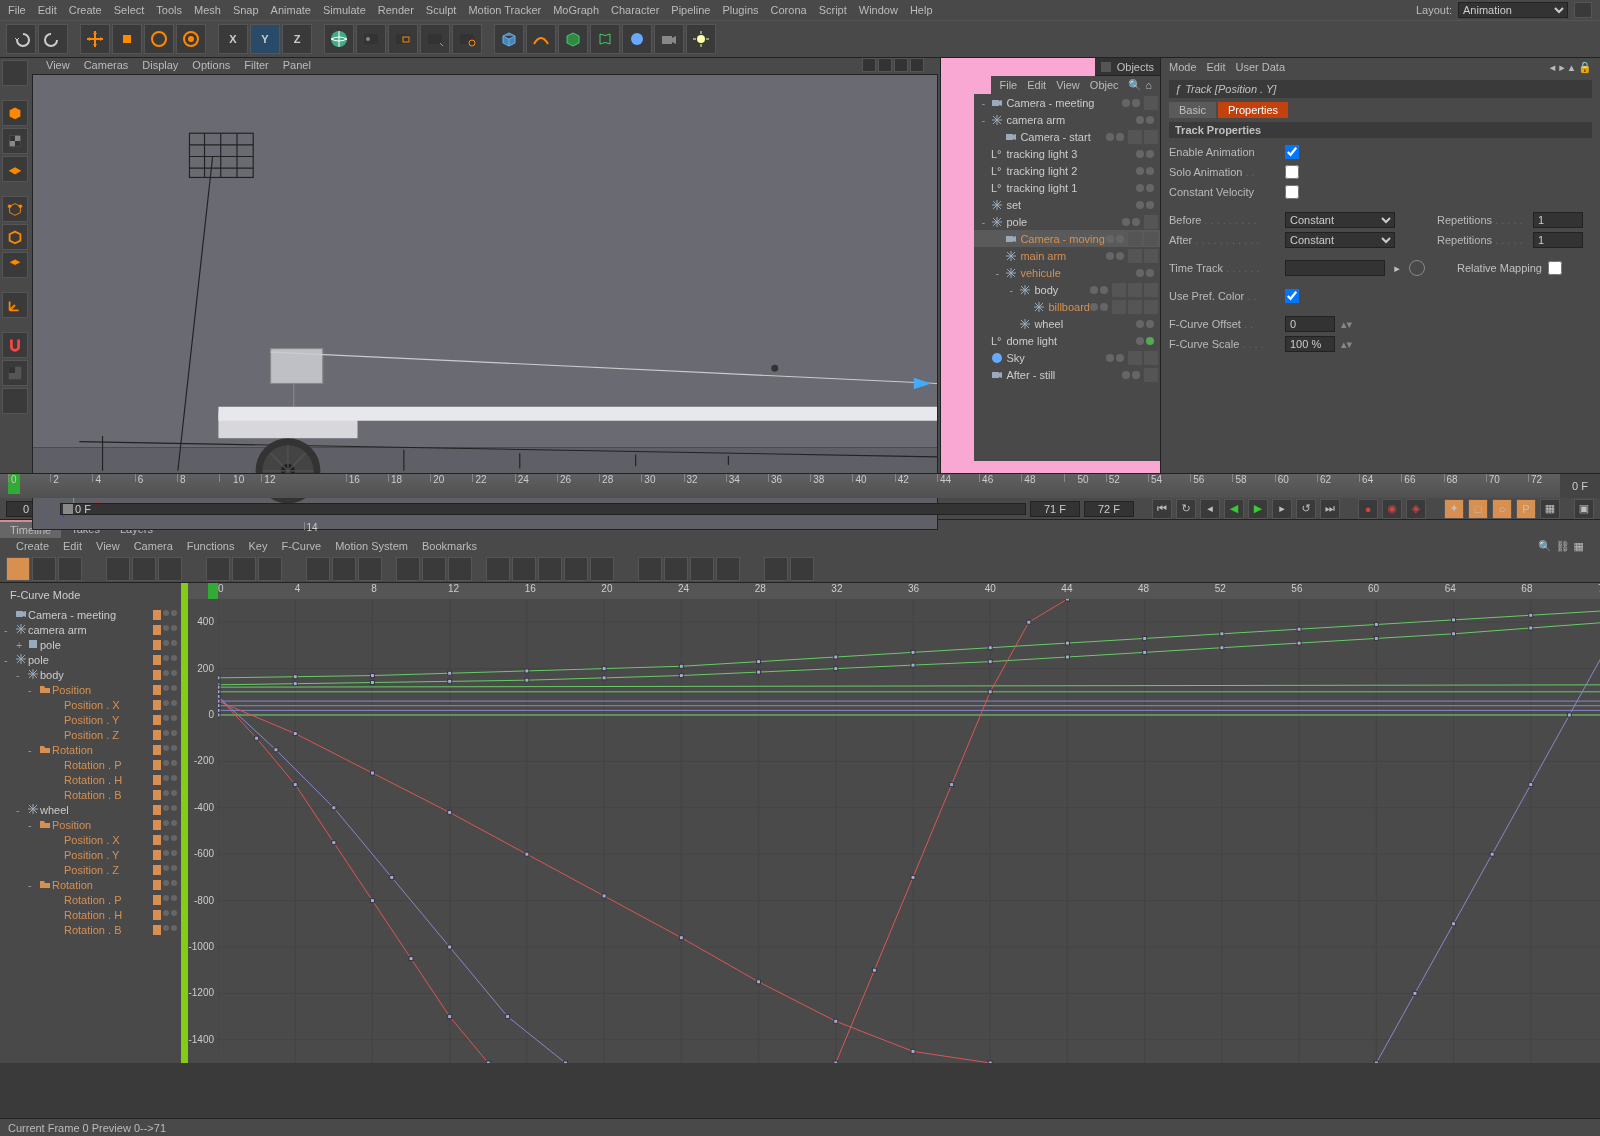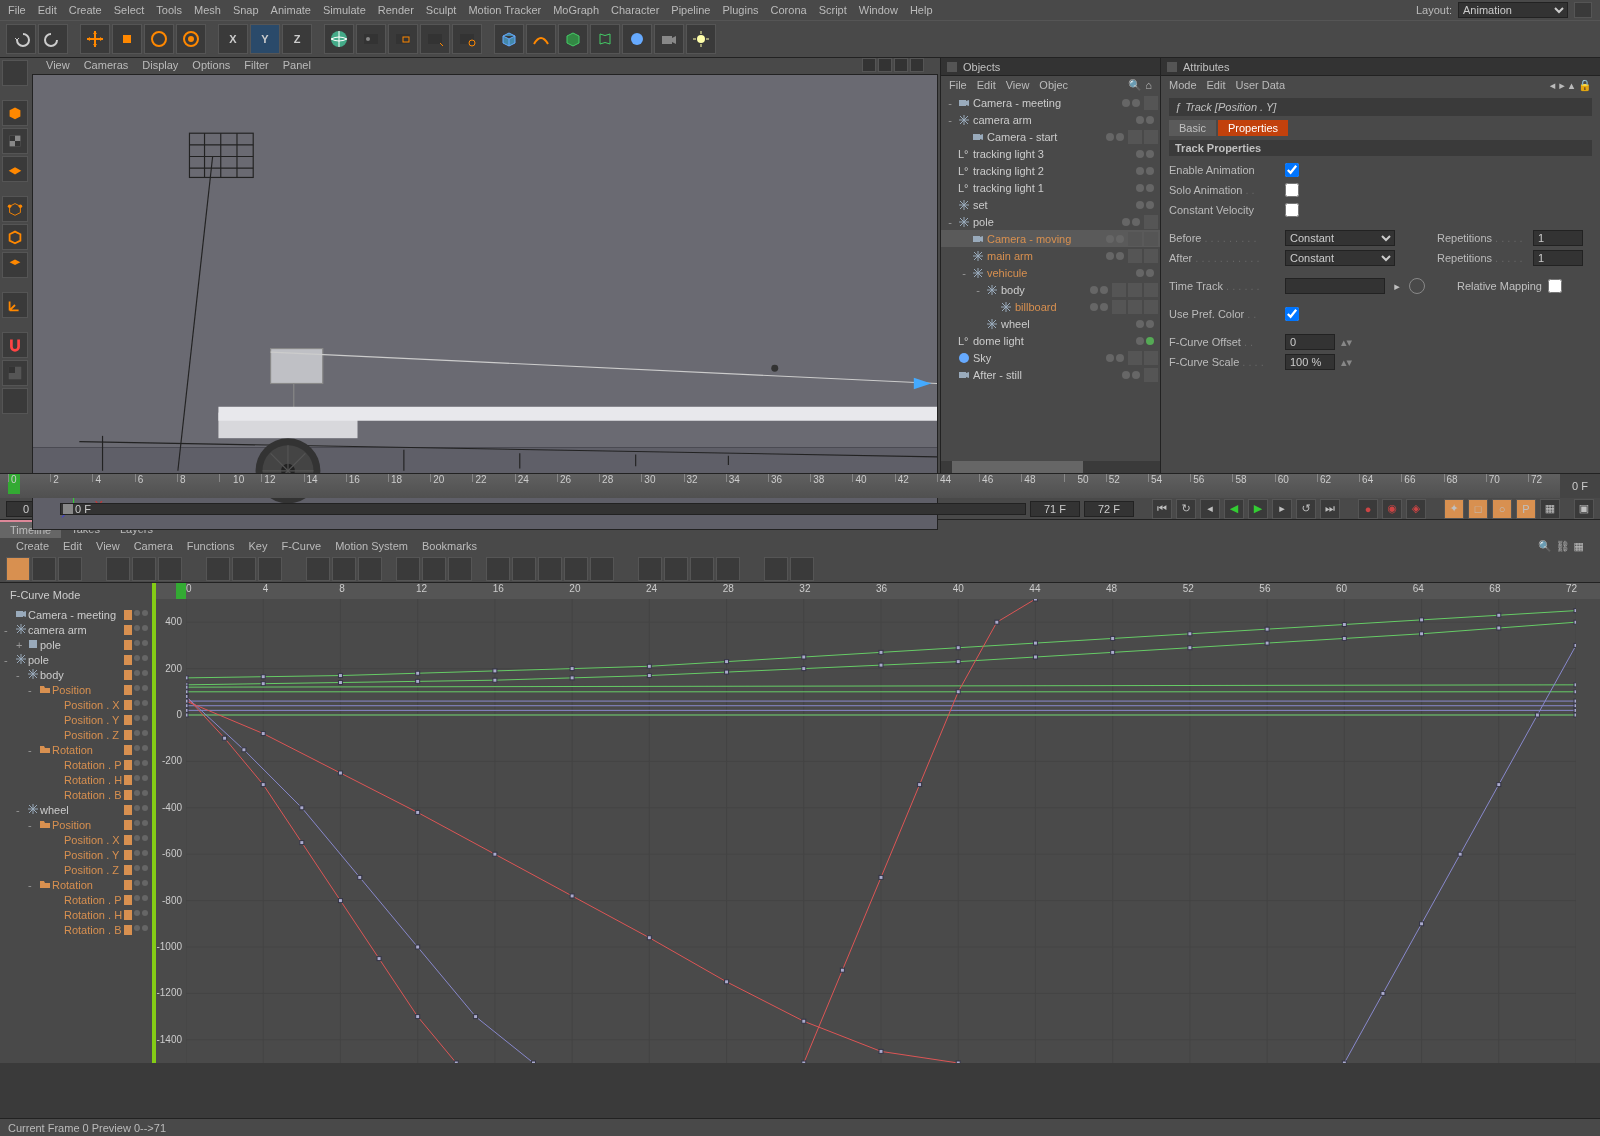--- a/index.html
+++ b/index.html
@@ -16,21 +16,21 @@
 .main-area { display:flex; height:415px; }
 .lefttools { width:30px; background:#494949; display:flex; flex-direction:column; gap:2px; padding:2px; }
 .ltbtn { width:26px; height:26px; background:#3a3a3a; border:1px solid #555; display:flex; align-items:center; justify-content:center; }
 .ltsep { height:10px; }
 .viewport-wrap { flex:1; display:flex; flex-direction:column; background:#494949; }
 .vp-menu { height:20px; display:flex; align-items:center; gap:14px; padding:0 16px; background:#494949; }
 .vp-menu span { color:#bbb; cursor:pointer; }
 .vp-menu .vpicons { margin-left:auto; display:flex; gap:2px; }
 .vpicons span { width:14px; height:14px; background:#333; border:1px solid #555; }
 .viewport { flex:1; background:#6a6a70; position:relative; border:1px solid #222; margin:2px; }
-.objects-panel { width:220px; background:#a3a3a3; display:flex; flex-direction:column; border-left:1px solid #222; }
+.objects-panel { width:220px; background:#f9a8d4; display:flex; flex-direction:column; border-left:1px solid #222;align-items:flex-end; }
 .panel-head { height:18px; background:#333; display:flex; align-items:center; padding:0 6px; gap:6px; border-bottom:1px solid #222; }
 .panel-head .sq { width:10px; height:10px; background:#555; }
 .panel-menu { height:18px; display:flex; align-items:center; gap:10px; padding:0 8px; background:#494949; }
 .panel-menu span { color:#bbb; cursor:pointer; }
 .obj-tree { flex:1; overflow:auto; background:#494949; }
 .obj-row { height:17px; display:flex; align-items:center; padding-left:4px; }
 .obj-row.active { background:#5a5a5a; }
 .obj-indent { display:inline-block; }
 .obj-exp { width:10px; text-align:center; color:#999; cursor:pointer; }
 .obj-icon { width:14px; height:14px; margin:0 2px; }
@@ -68,21 +68,21 @@
 .pb-btn .play { color:#3c3; } .pb-btn .red { color:#c44; }
 .bottom-tabs { height:18px; background:#494949; display:flex; align-items:center; border-top:1px solid #222; }
 .btab { padding:2px 10px; background:#494949; color:#bbb; }
 .btab.active { background:#666; border-top:2px solid #d89; }
 .tl-menu { height:18px; display:flex; align-items:center; gap:14px; padding:0 16px; background:#494949; }
 .tl-menu span { color:#bbb; cursor:pointer; }
 .tl-toolbar { height:28px; background:#494949; display:flex; align-items:center; padding:0 6px; gap:2px; border-bottom:1px solid #222; }
 .tltbtn { width:24px; height:24px; background:#3a3a3a; border:1px solid #555; }
 .tltbtn.sel { background:#d89050; }
 .fcurve-area { height:480px; display:flex; background:#494949; }
-.fc-left { width:156px; background:#494949; border-right:4px solid #84cc16; overflow:hidden; }
+.fc-left { width:188px; background:#494949; border-right:7px solid #84cc16; overflow:hidden; }
 .fc-mode { padding:6px 10px; color:#ccc; }
 .fc-tree-row { height:15px; display:flex; align-items:center; padding-left:4px; font-size:10px; }
 .fc-tree-row .nm { color:#ccc; }
 .fc-tree-row .nm.orange { color:#d89050; }
 .fc-tree-row .markers { margin-left:auto; display:flex; gap:2px; margin-right:4px; }
 .fc-tree-row .mk { width:8px; height:10px; background:#d89050; }
 .fc-tree-row .mkg { width:6px; height:6px; border-radius:50%; background:#666; }
 .fc-graph { flex:1; position:relative; background:#4a4a4a; overflow:hidden; }
 .fc-ruler { height:16px; background:#555; position:relative; }
 .fc-ruler .t { position:absolute; top:0; color:#ccc; font-size:10px; }
@@ -634,24 +634,20 @@
             <span class="tag"></span>
           </span>
         </div>
       </div>
     <div style="height:12px;background:#3a3a3a;display:flex">
         <div style="width:60%;height:100%;background:#666;margin-left:5%"></div>
       </div>
   </div>
 
   <div class="attrs-panel">
-    <div class="panel-head">
-      <span class="sq"></span>
-      <span>Attributes</span>
-    </div>
     <div class="panel-menu" id="attrmenu">
         <span>Mode</span>
         <span>Edit</span>
         <span>User Data</span>
         <span style="margin-left:auto;display:flex;gap:4px">
         <span>◂</span>
         <span>▸</span>
         <span>▴</span>
         <span>🔒</span>
       </span>
@@ -726,21 +722,21 @@
 <div class="timeline-ruler">
   <div class="ruler-track" id="ruler-track">
       <div class="ruler-play"></div>
       <div class="ruler-tick" style="left: 8px;">0</div>
       <div class="ruler-tick" style="left: 50.2222px;">2</div>
       <div class="ruler-tick" style="left: 92.4444px;">4</div>
       <div class="ruler-tick" style="left: 134.667px;">6</div>
       <div class="ruler-tick" style="left: 176.889px;">8</div>
       <div class="ruler-tick" style="left: 219.111px; padding-left: 13px;">10</div>
       <div class="ruler-tick" style="left: 261.333px;">12</div>
-      <div class="ruler-tick" style="left: 303.556px;">14</div>
+      <div class="ruler-tick" style="left: 303.556px; margin-top: 48px;">14</div>
       <div class="ruler-tick" style="left: 345.778px;">16</div>
       <div class="ruler-tick" style="left: 388px;">18</div>
       <div class="ruler-tick" style="left: 430.222px;">20</div>
       <div class="ruler-tick" style="left: 472.444px;">22</div>
       <div class="ruler-tick" style="left: 514.667px;">24</div>
       <div class="ruler-tick" style="left: 556.889px;">26</div>
       <div class="ruler-tick" style="left: 599.111px;">28</div>
       <div class="ruler-tick" style="left: 641.333px;">30</div>
       <div class="ruler-tick" style="left: 683.556px;">32</div>
       <div class="ruler-tick" style="left: 725.778px;">34</div>

